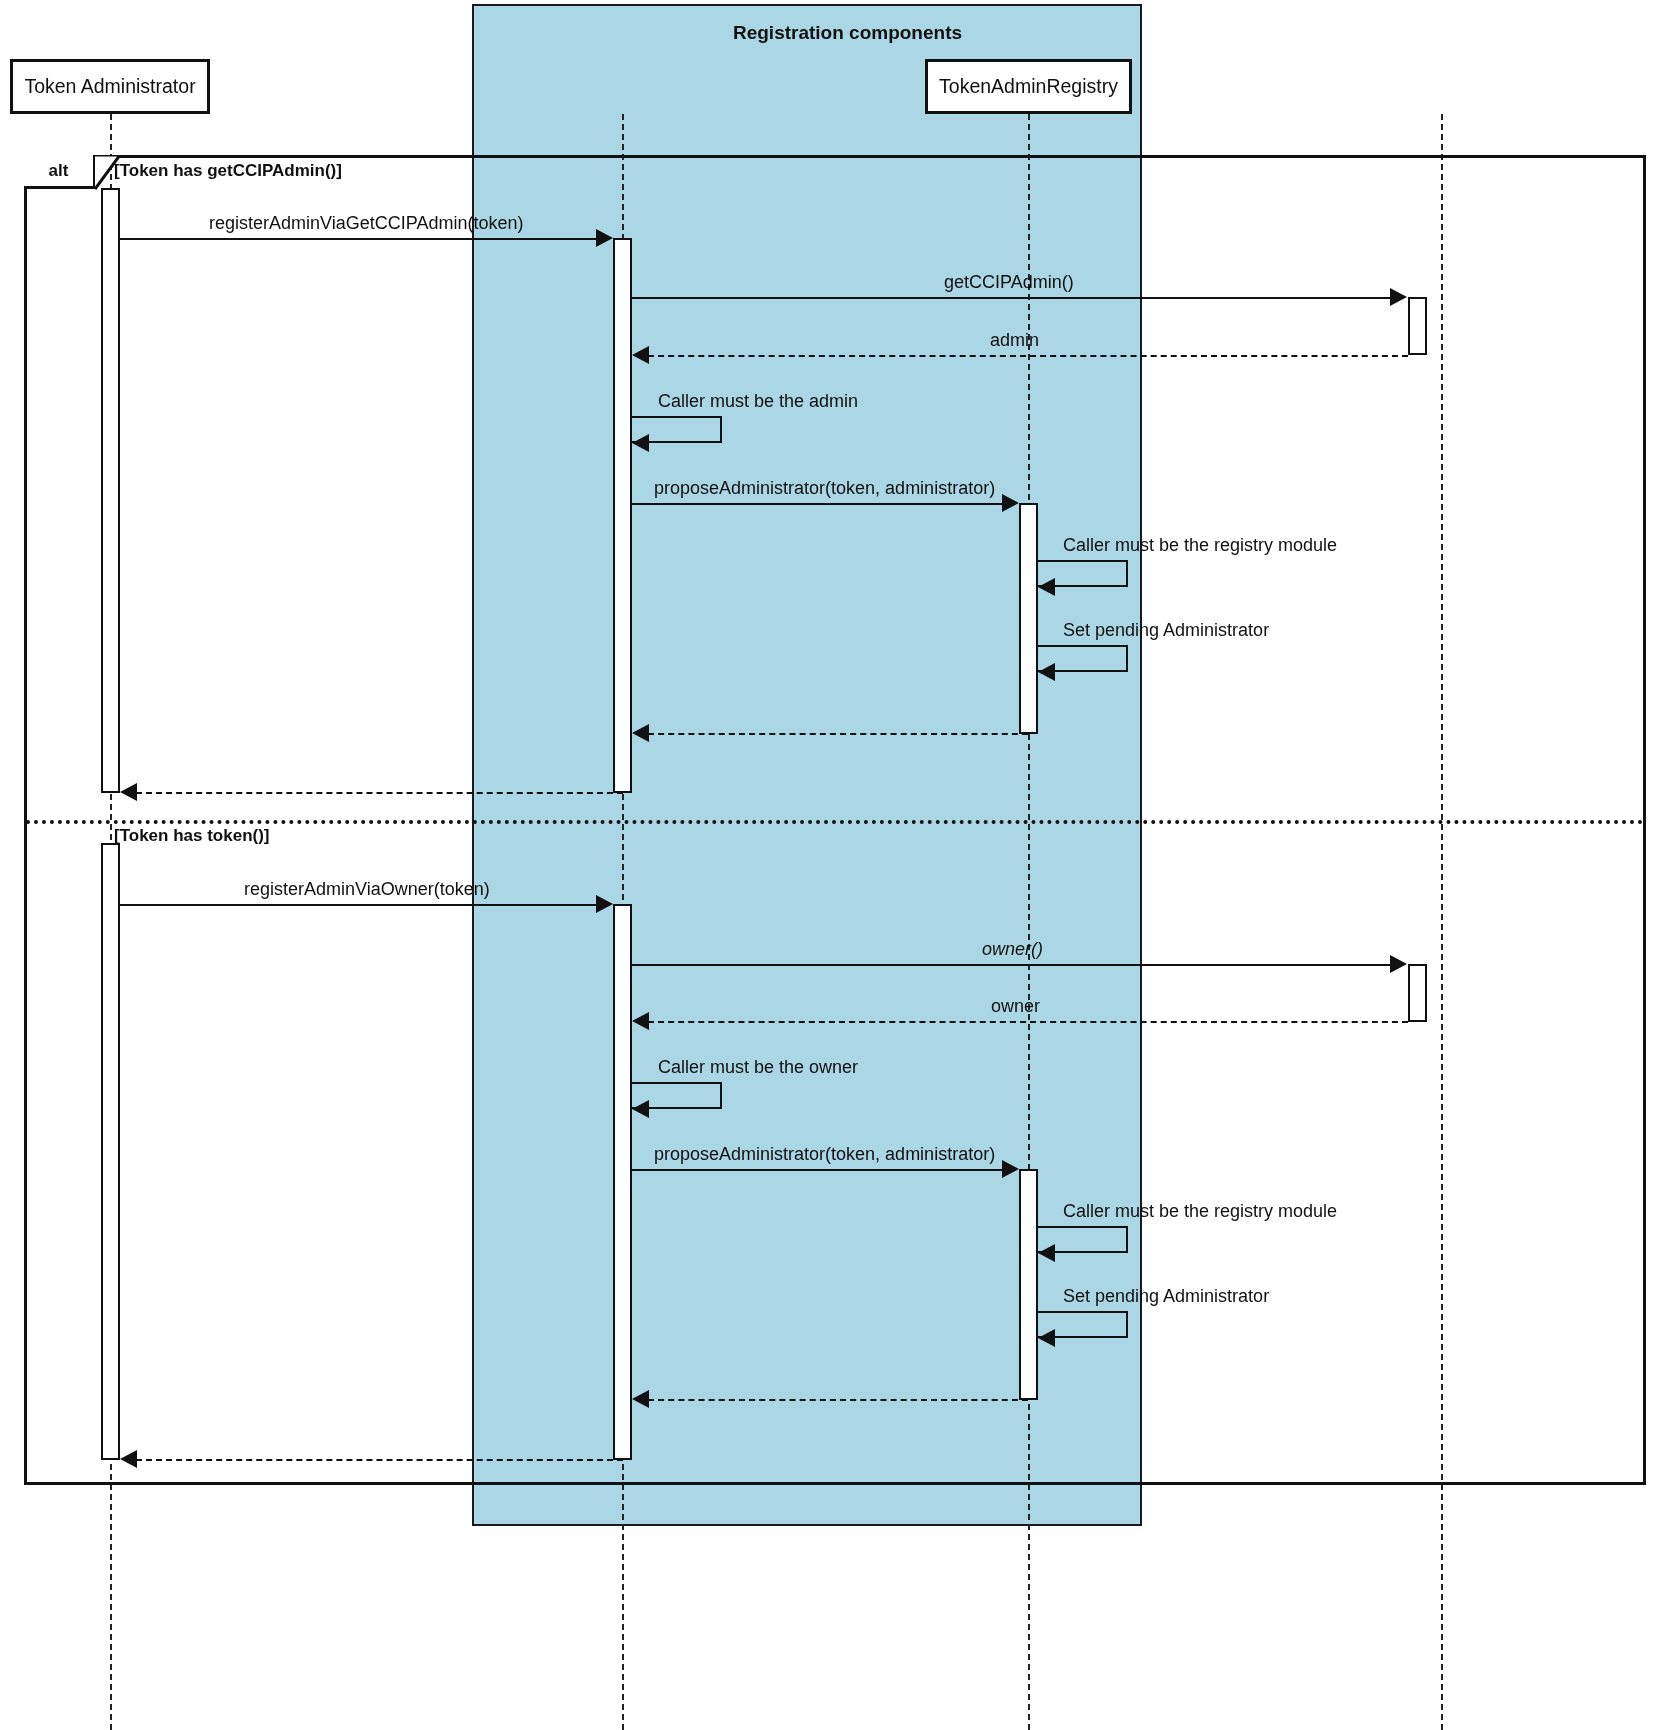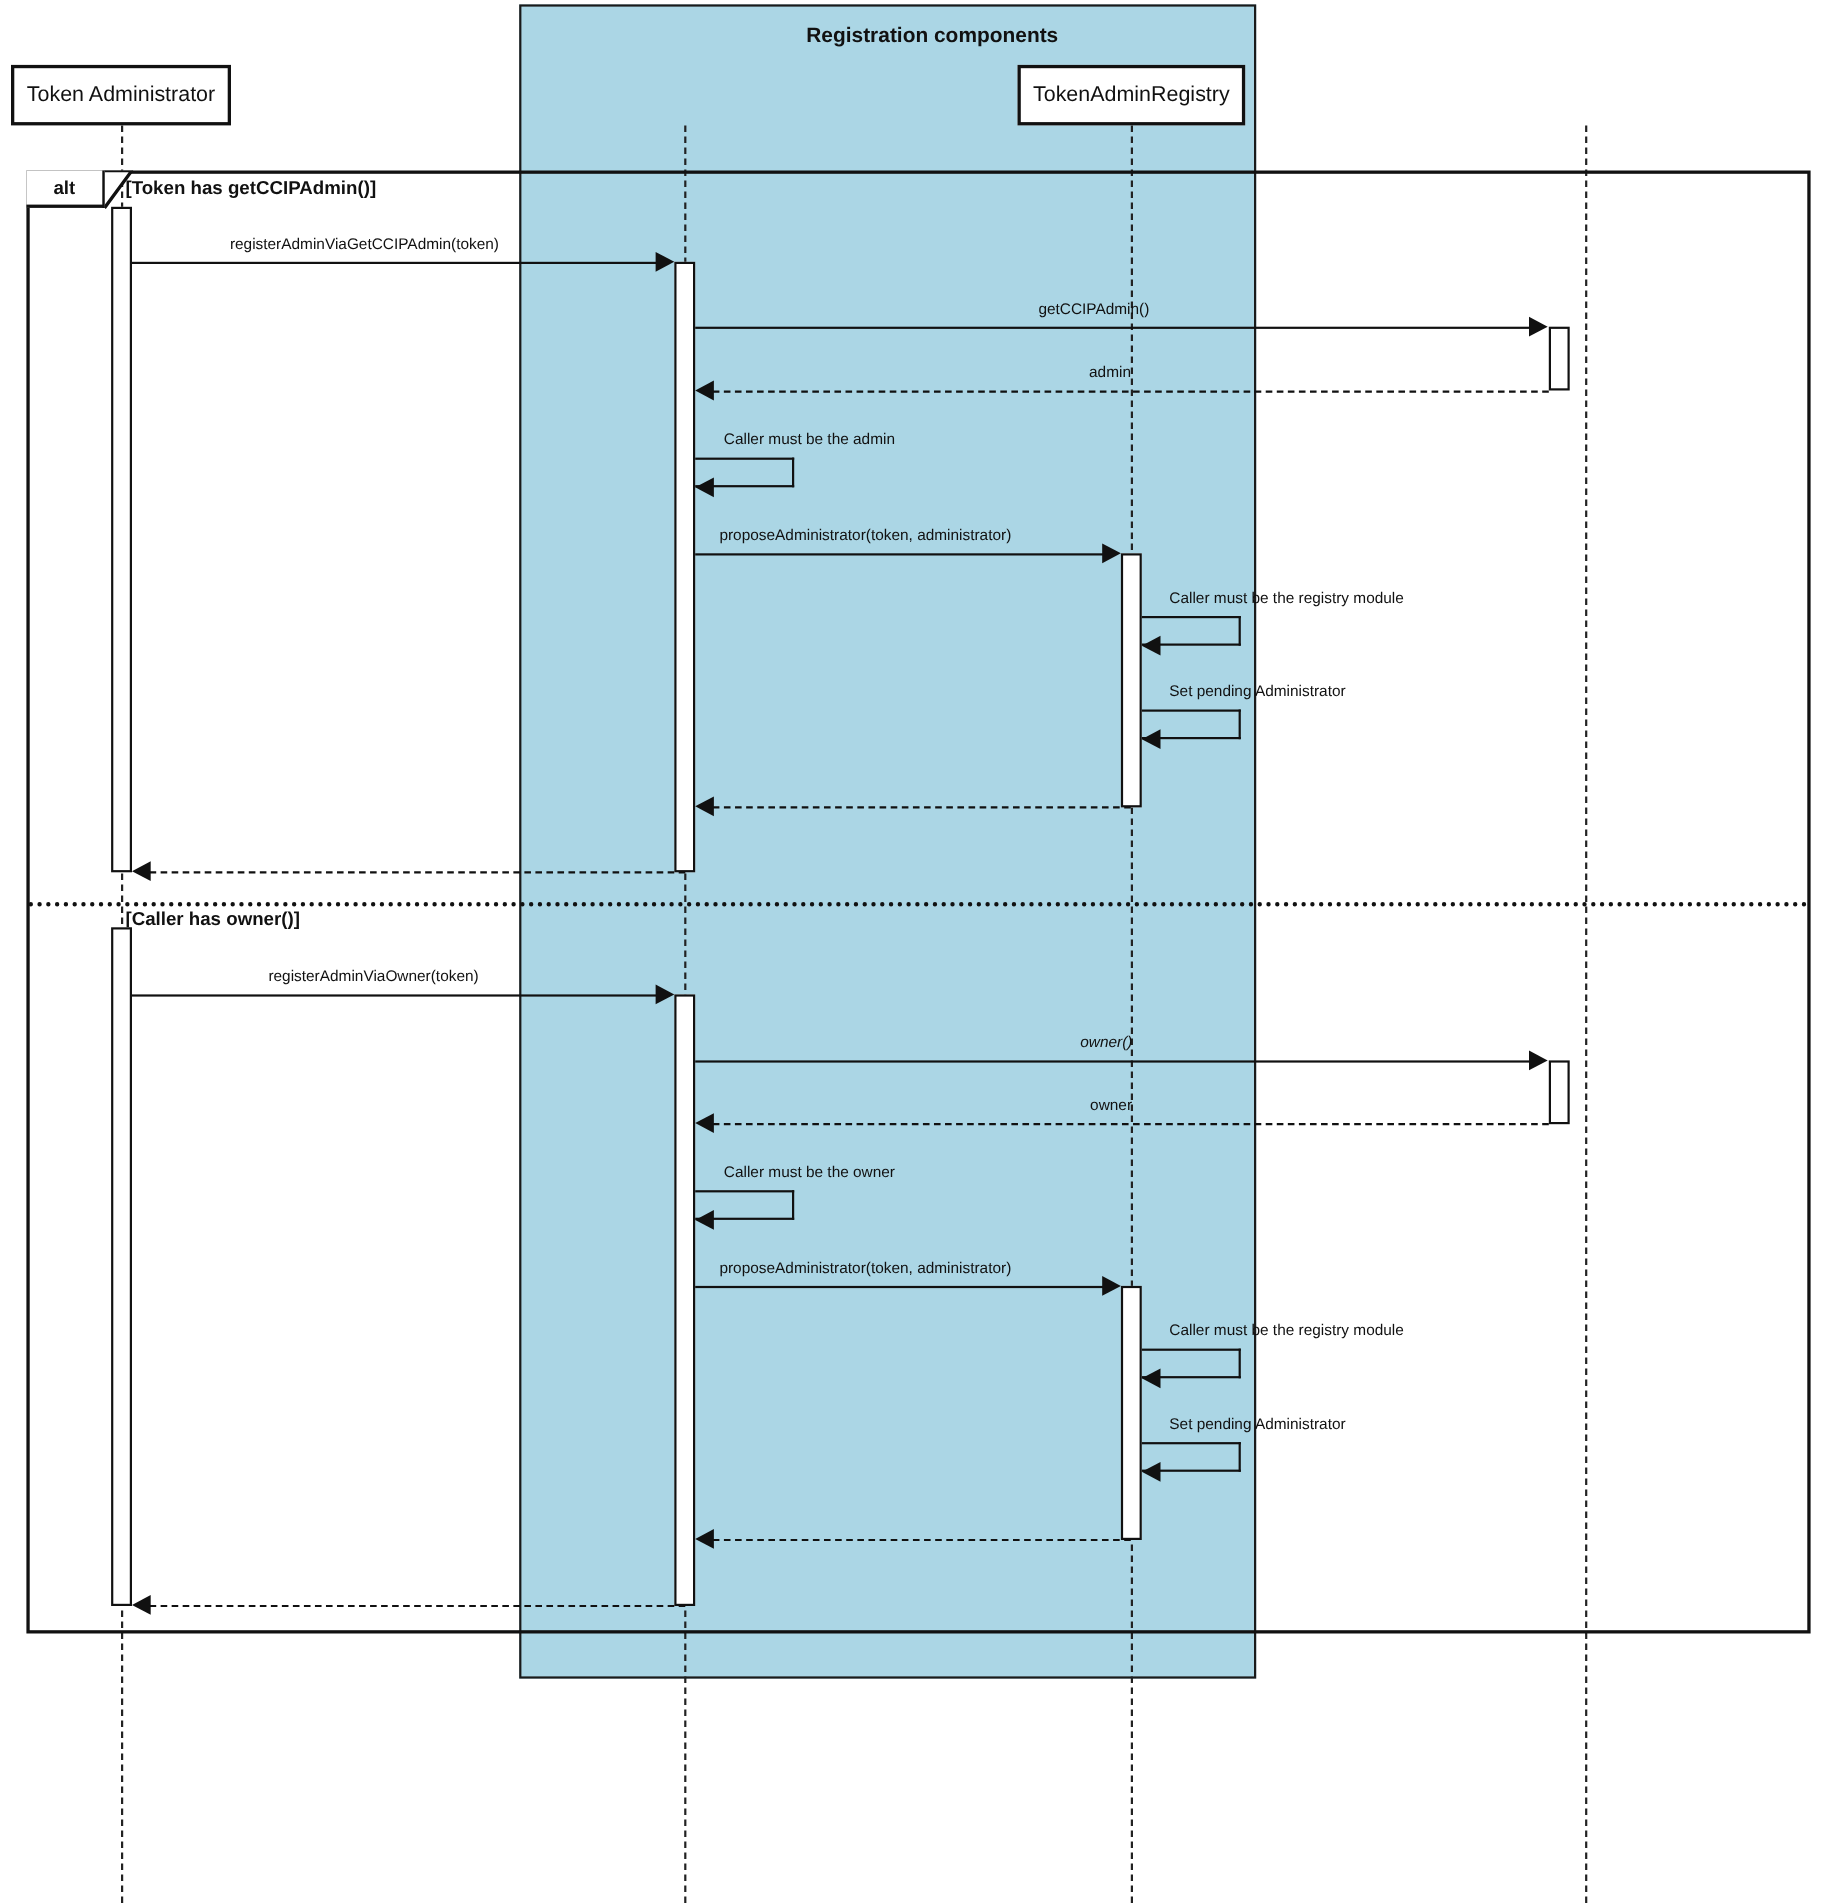--- a/index.html
+++ b/index.html
@@ -31,21 +31,21 @@
   .frag-label{position:absolute;font-size:17px;font-weight:bold;color:#111;white-space:nowrap;}
   .frag-divider{position:absolute;height:0;border-top:4px dotted #111;}
 
   
   .msg-line{position:absolute;height:0;border-top:2px solid #111;}
   .msg-line.dashed{border-top:2px dashed #111;}
   .arrow-r{position:absolute;width:0;height:0;border-top:9px solid transparent;
     border-bottom:9px solid transparent;border-left:17px solid #111;}
   .arrow-l{position:absolute;width:0;height:0;border-top:9px solid transparent;
     border-bottom:9px solid transparent;border-right:17px solid #111;}
-  .msg-label{position:absolute;font-size:14px;color:#111;white-space:nowrap;}
+  .msg-label{position:absolute;font-size:18px;color:#111;white-space:nowrap;}
 
   
   .self-msg{position:absolute;box-sizing:border-box;border:2px solid #111;border-left:none;
     background:transparent;}
 </style>
 </head>
 <body>
 
 <div id="stage">
 
@@ -78,21 +78,21 @@
     <polyline points="0,0 25,0 0,34" fill="none" stroke="#111" stroke-width="3"></polyline>
   </svg>
 
   <div class="frag-label" style="left:114px;top:161px;">
     <span>[Token has getCCIPAdmin()]</span>
   </div>
 
   <div class="frag-divider" style="left:26px;top:820px;width:1618px;"></div>
 
   <div class="frag-label" style="left:114px;top:826px;">
-    <span>[Caller has owner()]</span>
+    <span>[Token has token()]</span>
   </div>
 
   <div class="activation" style="left:101px;top:188px;width:19px;height:605px;"></div>
 
   <div class="msg-label" style="left:209px;top:213px;">registerAdminViaGetCCIPAdmin(token)</div>
   <div class="msg-line" style="left:120px;top:238px;width:484px;"></div>
   <div class="arrow-r" style="left:596px;top:229px;"></div>
 
   <div class="activation" style="left:613px;top:238px;width:19px;height:555px;"></div>
 

